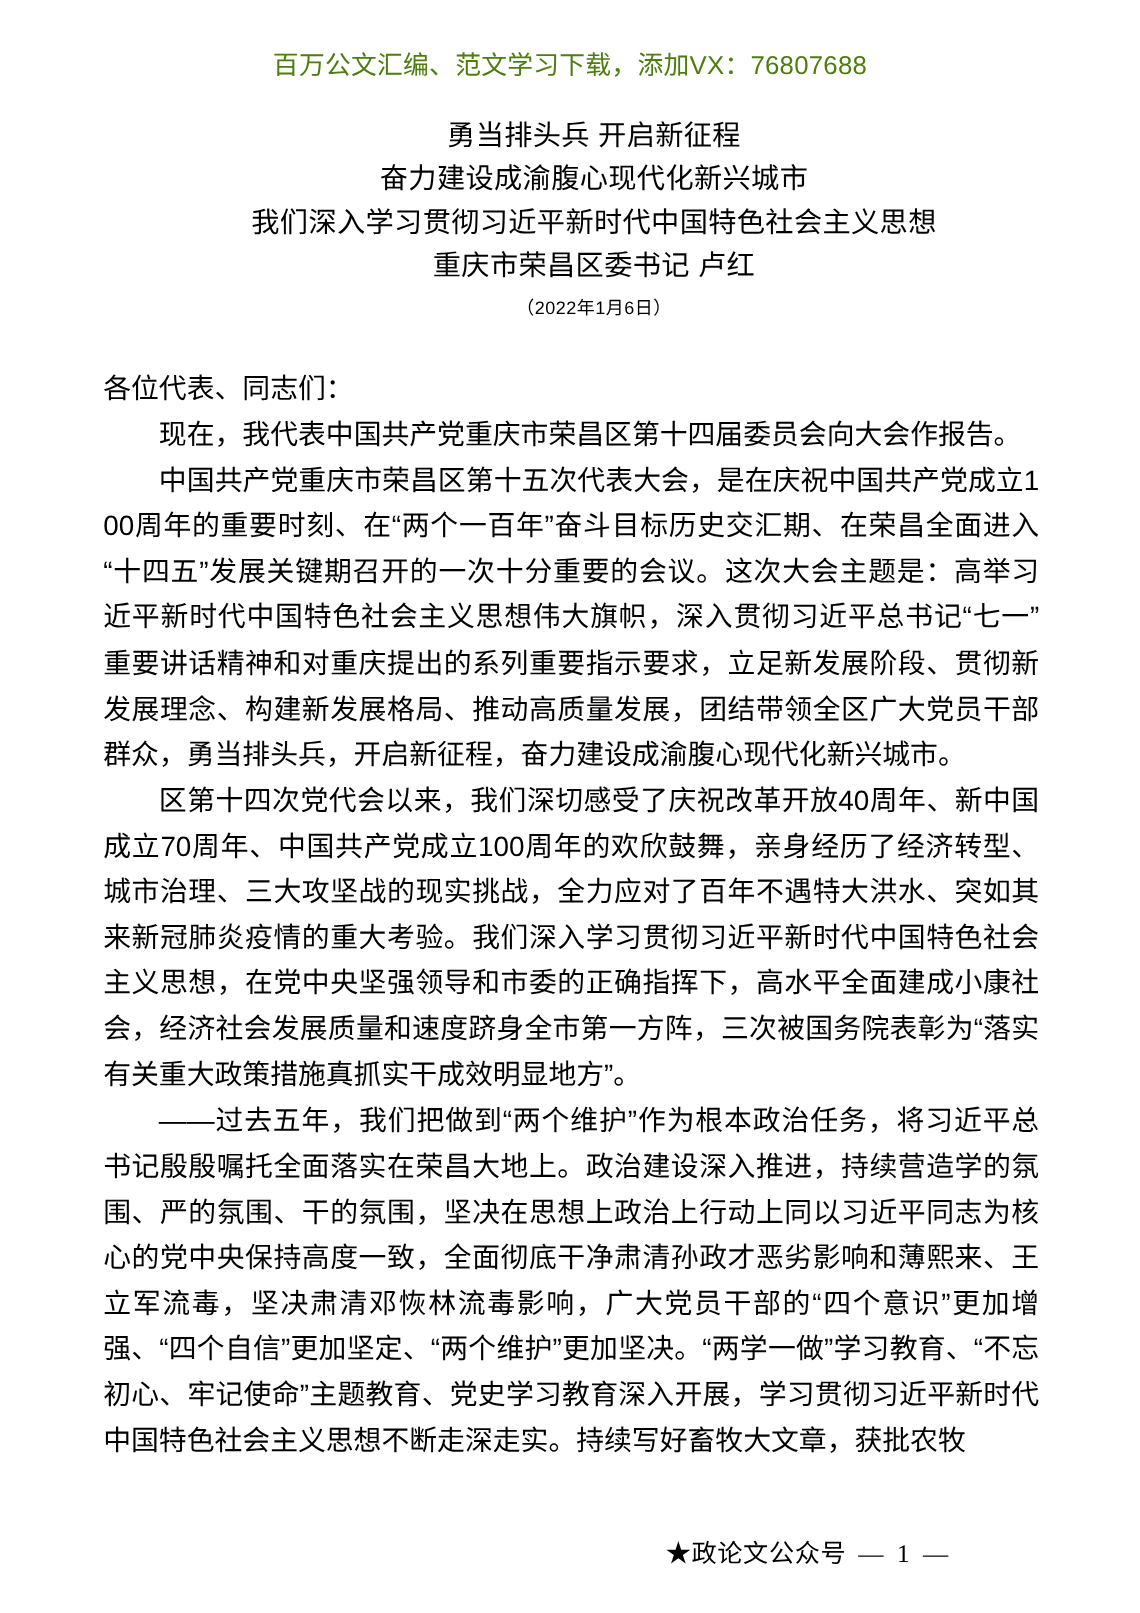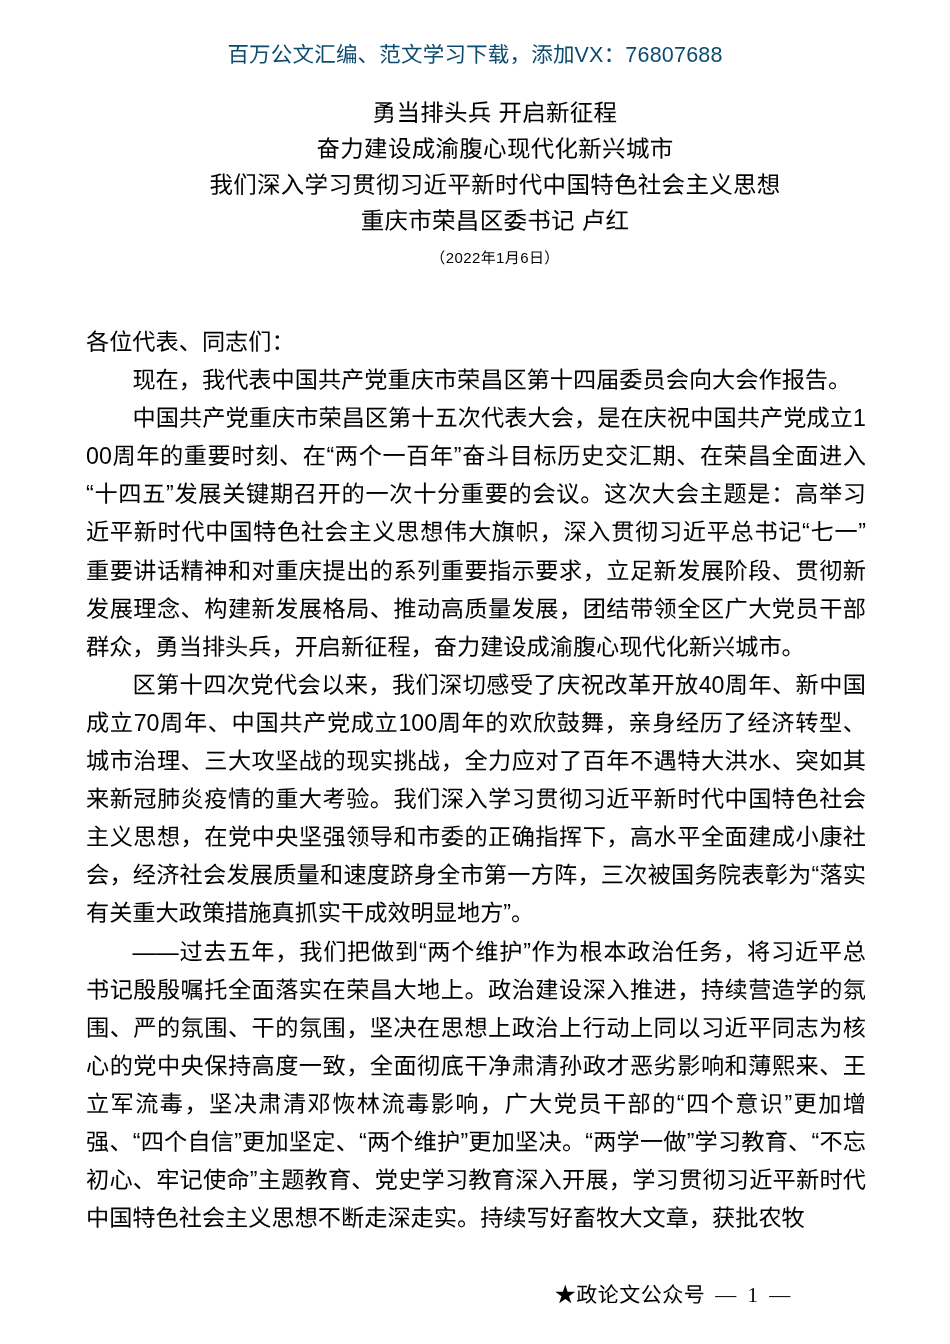--- a/index.html
+++ b/index.html
@@ -57,21 +57,21 @@
 
   .title-line.date-line {
     font-size: 15px;
     line-height: 38px;
     letter-spacing: 0.4px;
   }
 
   
   .body-content {
     position: absolute;
-    top: 323px;
+    top: 305px;
     left: 86px;
     width: 780px;
   }
 
   .para {
     font-size: 23.2px;
     line-height: 38.1px;
     text-align: justify;
     text-justify: inter-ideograph;
     letter-spacing: 0px;
@@ -112,21 +112,21 @@
   .footer-pageno {
     margin-left: 10px;
     letter-spacing: 3px;
   }
 </style>
 </head>
 <body>
 
 <div class="page">
 
-  <div class="promo-banner" style="color: #0c4a6e;">百万公文汇编、范文学习下载，添加VX：76807688</div>
+  <div class="promo-banner" style="color: #4d7c0f;">百万公文汇编、范文学习下载，添加VX：76807688</div>
 
   <div class="title-block">
     <div class="title-line">勇当排头兵  开启新征程</div>
     <div class="title-line">奋力建设成渝腹心现代化新兴城市</div>
     <div class="title-line">我们深入学习贯彻习近平新时代中国特色社会主义思想</div>
     <div class="title-line">重庆市荣昌区委书记  卢红</div>
     <div class="title-line date-line">（2022年1月6日）</div>
   </div>
 
   <div class="body-content">

